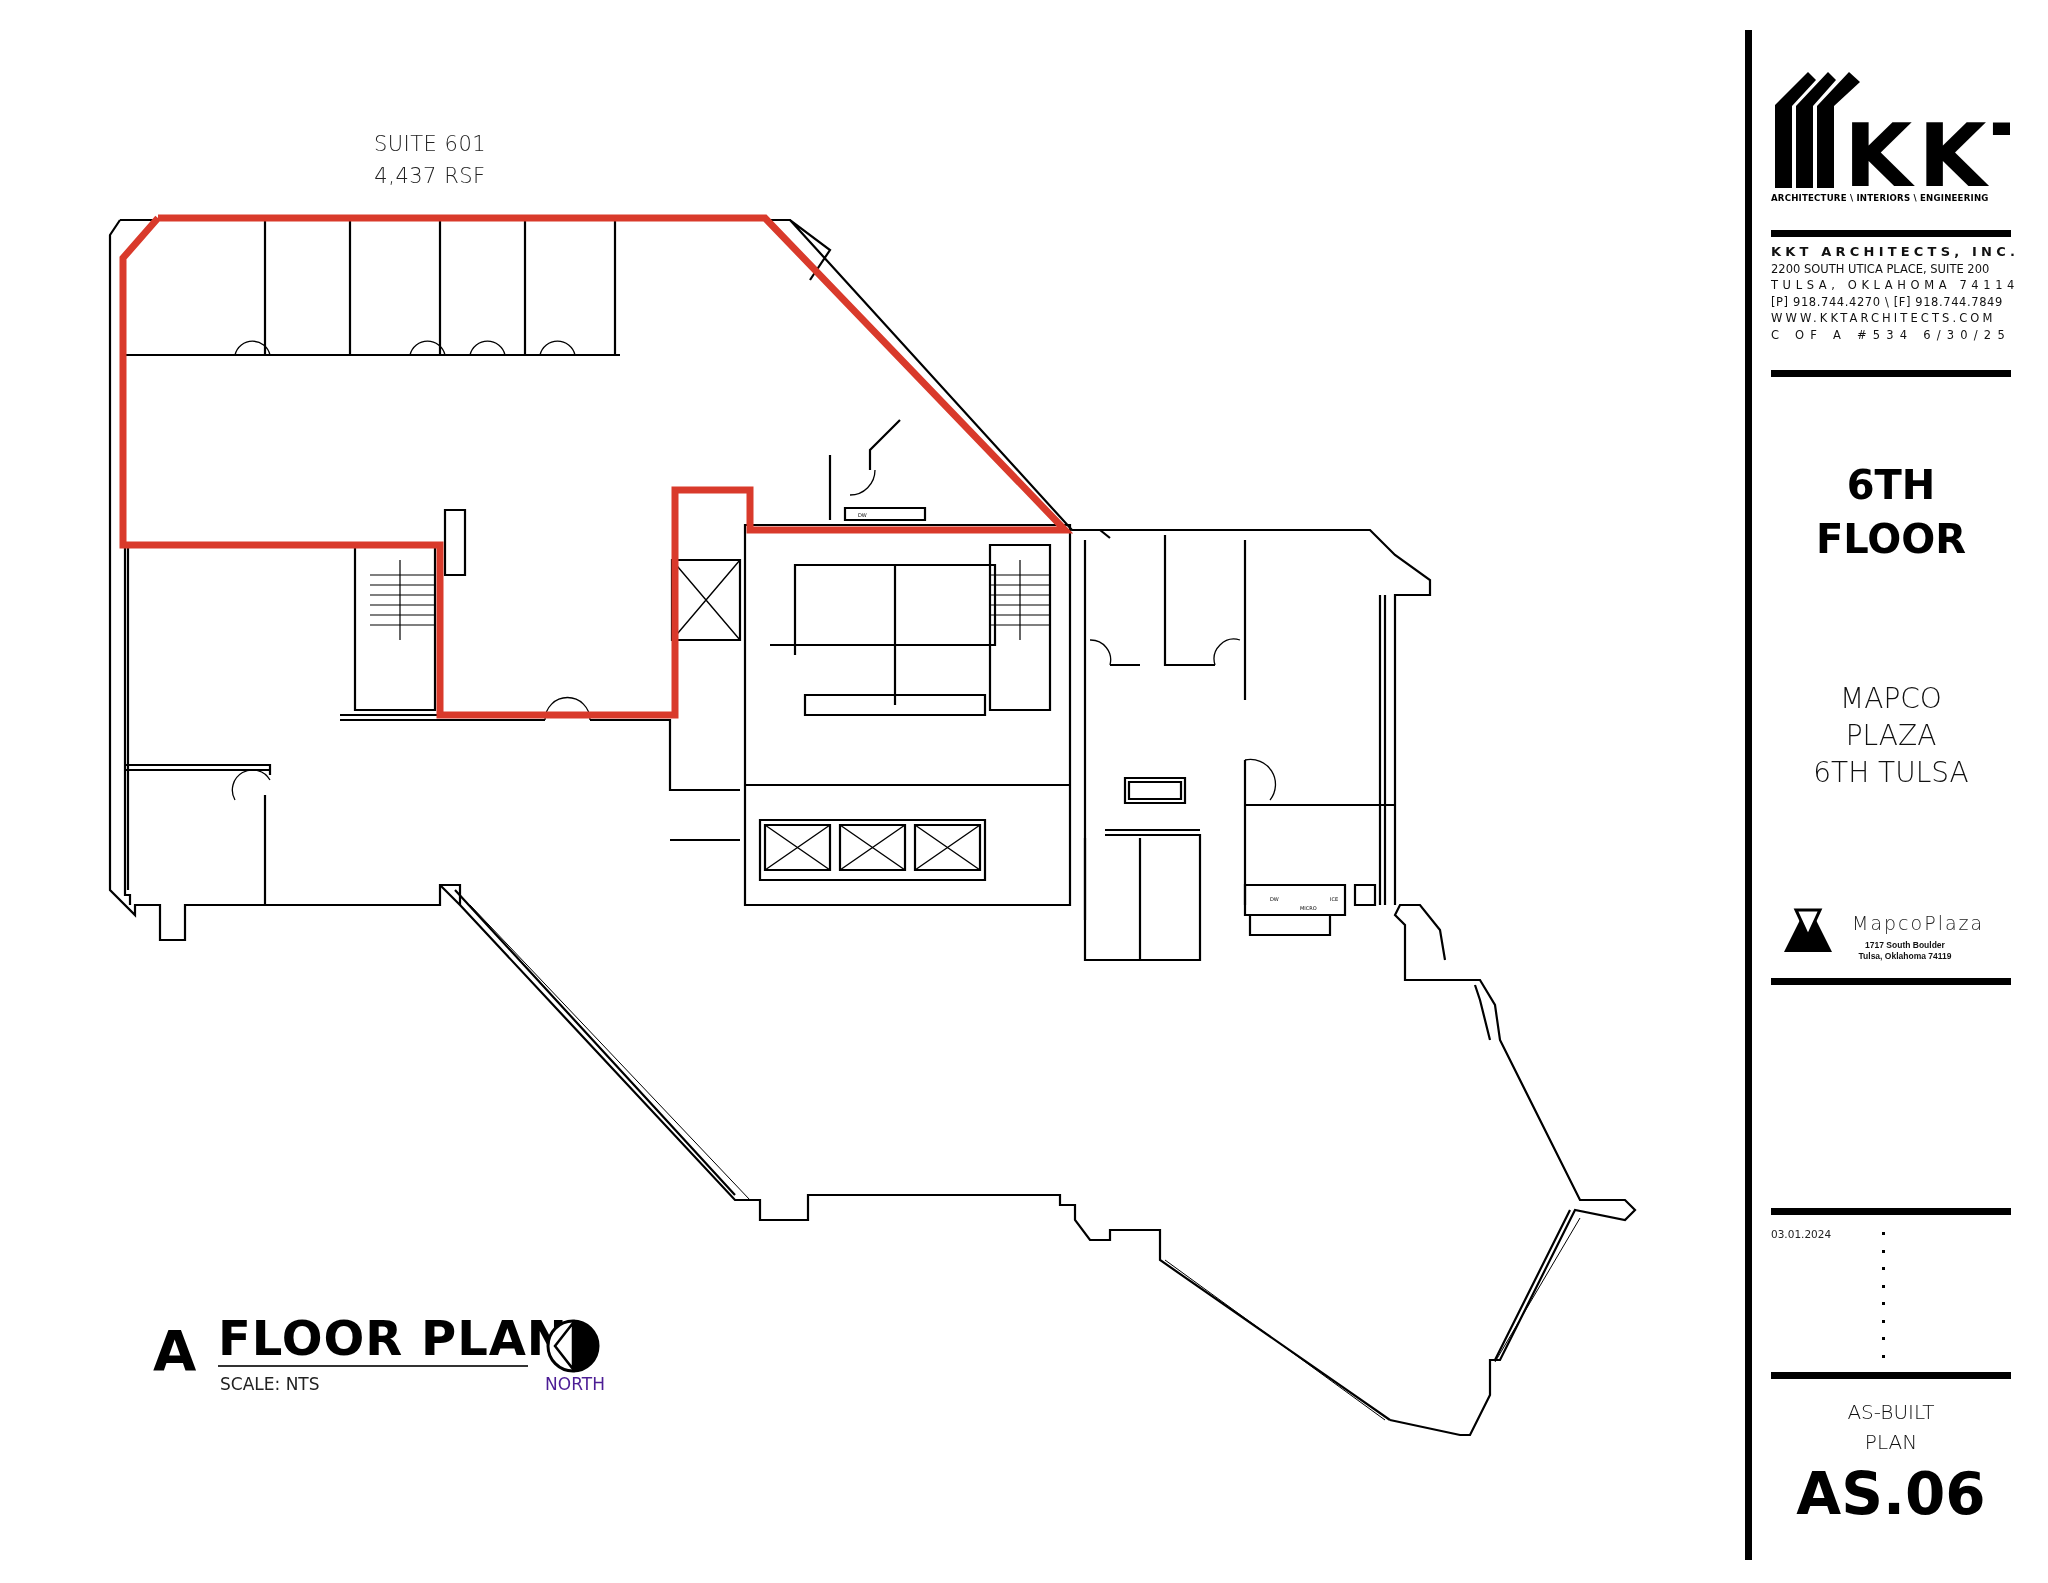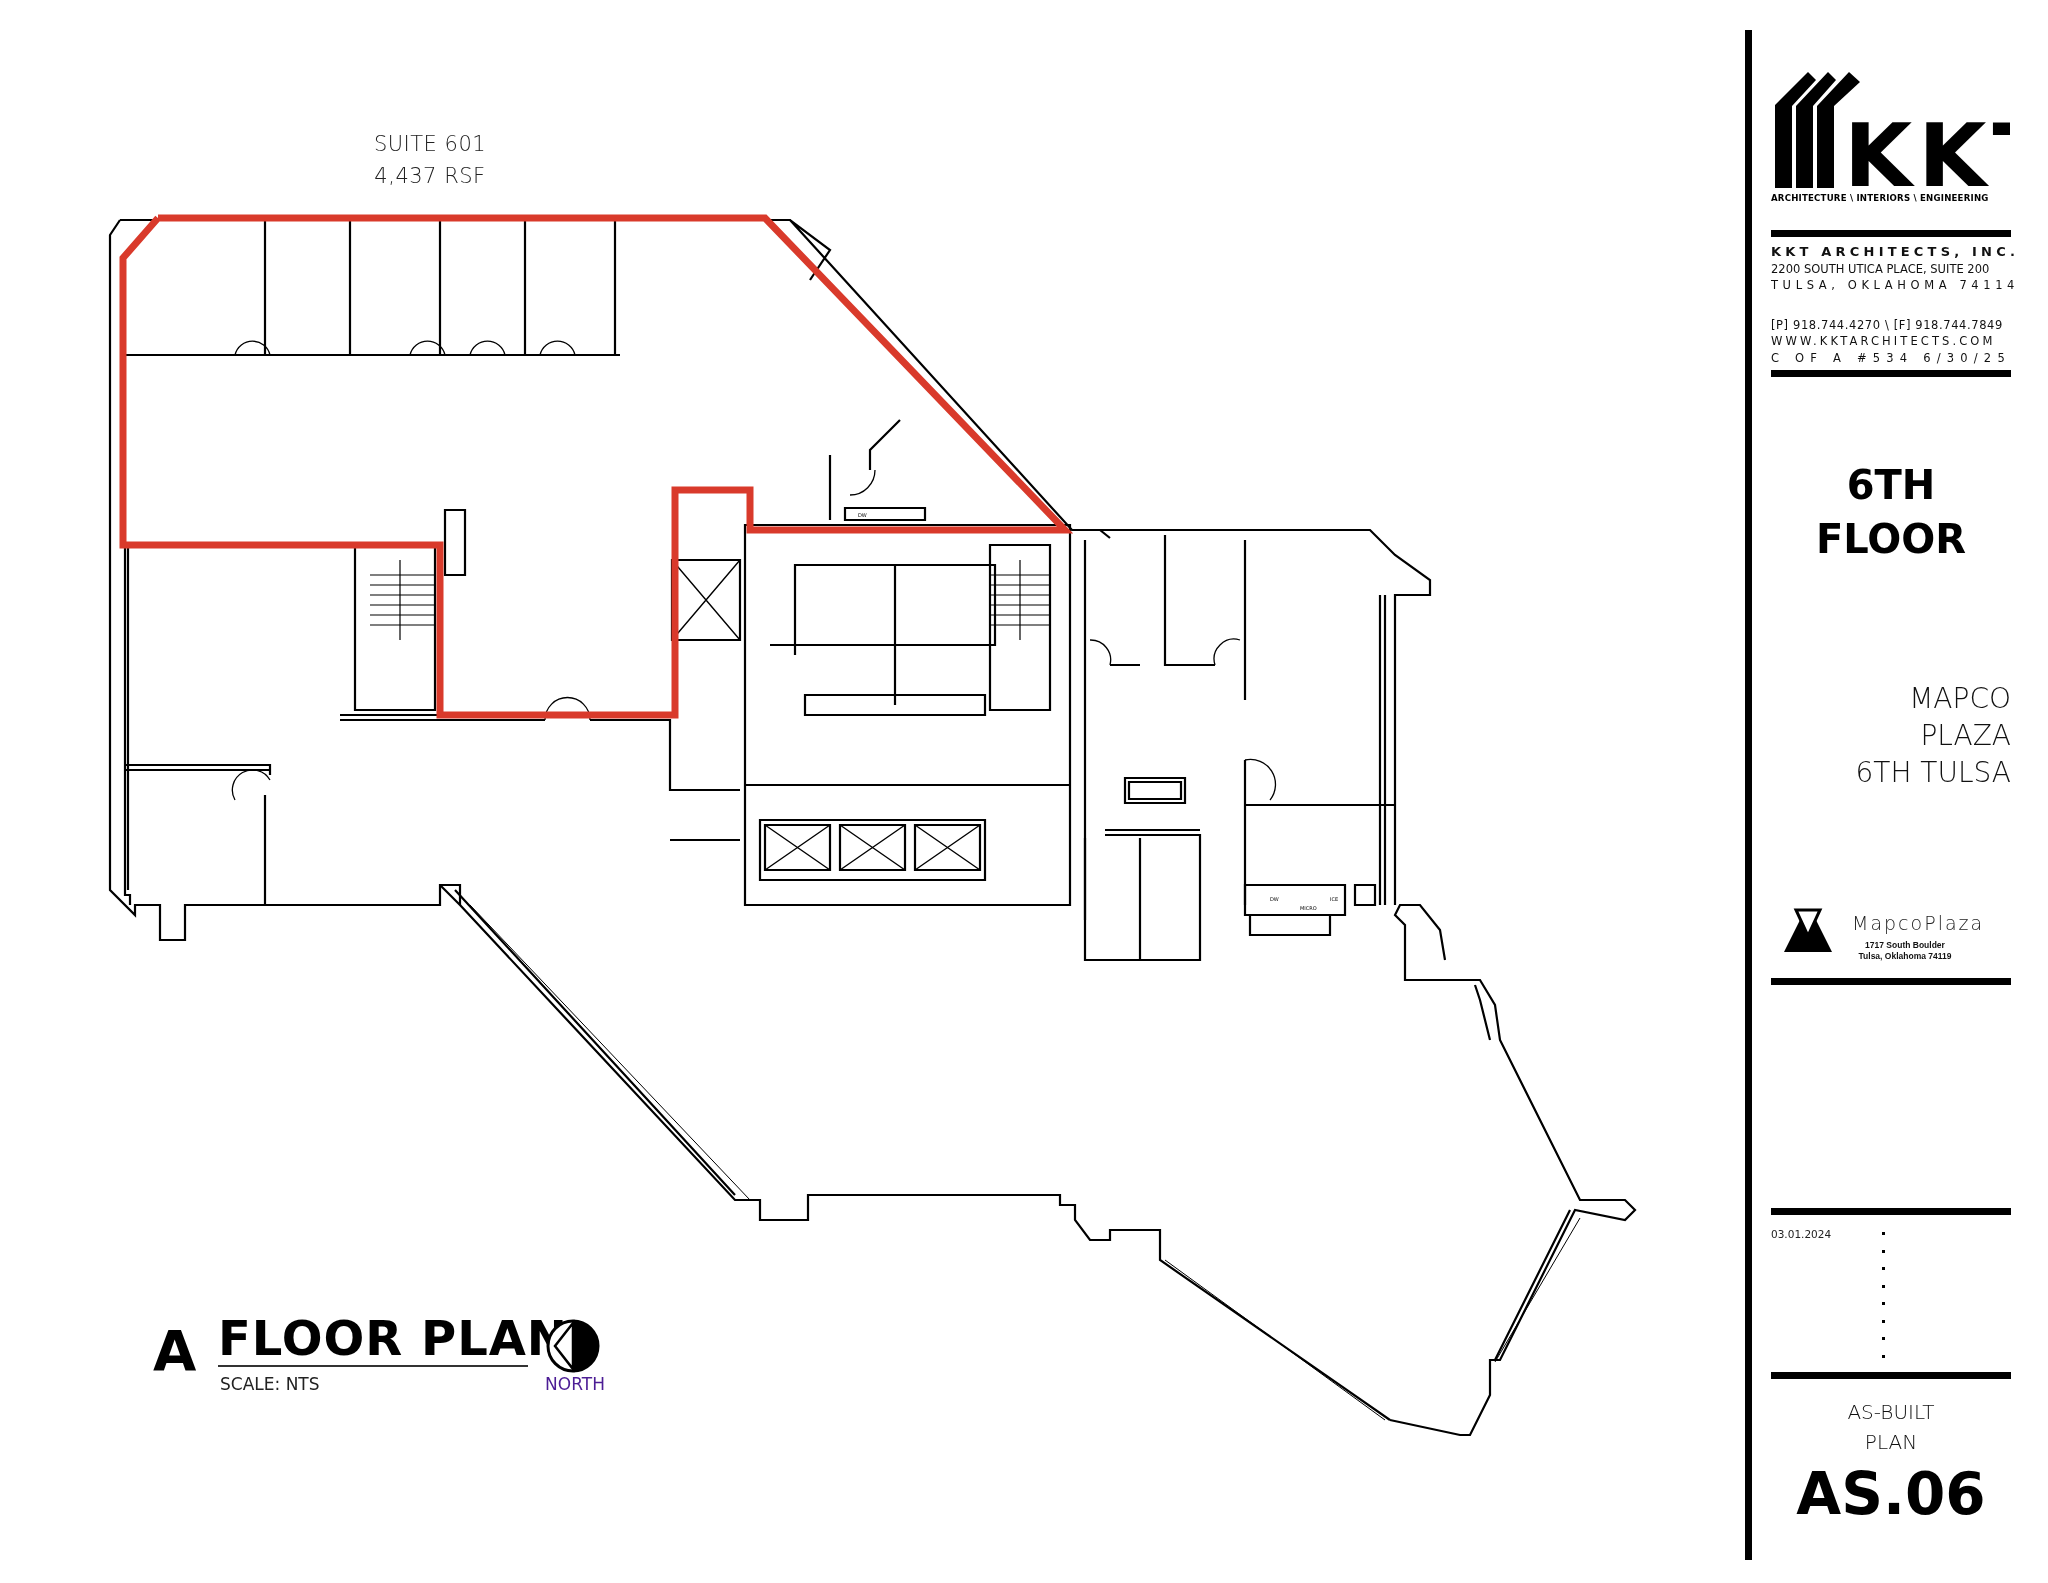--- a/index.html
+++ b/index.html
@@ -14,25 +14,25 @@
   .north-label { position:absolute; left:545px; top:1374px; width:60px; text-align:center; font-family:"DejaVu Sans", sans-serif; font-size:17px; color:#4c1d95; }
 
   .vline { position:absolute; left:1745px; top:30px; width:7px; height:1530px; background:#000; }
   .bar { position:absolute; left:1771px; width:240px; height:7px; background:#000; }
   .kkt-logo { position:absolute; left:1770px; top:70px; width:240px; height:118px; }
   .kkt-tag { position:absolute; left:1771px; top:193px; width:240px; font-family:"DejaVu Sans", sans-serif; font-weight:bold; font-size:8.6px; letter-spacing:0.2px; white-space:nowrap; }
   .firm { position:absolute; left:1771px; top:244px; width:240px; font-family:"DejaVu Sans", sans-serif; font-size:11.5px; line-height:16.6px; color:#111; white-space:nowrap; }
   .firm .name { font-weight:bold; font-size:13px; letter-spacing:4.2px; }
   .firm .l1 { letter-spacing:0px; font-size:11.5px; }
   .firm .l2 { letter-spacing:4.6px; }
-  .firm .l3 { letter-spacing:0.6px;margin-top:23px; }
+  .firm .l3 { letter-spacing:0.6px; }
   .firm .l4 { letter-spacing:3.1px; }
   .firm .l5 { letter-spacing:6.2px; }
   .floor-title { position:absolute; left:1771px; top:458px; width:240px; text-align:center; font-family:"DejaVu Sans", sans-serif; font-weight:bold; font-size:40px; line-height:54px; }
-  .project { position:absolute; left:1771px; top:680px; width:240px; text-align:right; font-family:"DejaVu Sans", sans-serif; font-size:28px; line-height:37px; font-weight:300; color:#111; }
+  .project { position:absolute; left:1771px; top:680px; width:240px; text-align:center; font-family:"DejaVu Sans", sans-serif; font-size:28px; line-height:37px; font-weight:300; color:#111; }
   .mapco-logo { position:absolute; left:1782px; top:908px; width:52px; height:45px; }
   .mapco-name { position:absolute; left:1852px; top:912px; font-family:"DejaVu Sans", sans-serif; font-size:19px; letter-spacing:2px; color:#222; font-weight:300; }
   .mapco-addr { position:absolute; left:1850px; top:940px; width:110px; text-align:center; font-family:"Liberation Sans", sans-serif; font-weight:bold; font-size:8.5px; line-height:11px; color:#111; }
   .date { position:absolute; left:1771px; top:1228px; font-family:"DejaVu Sans", sans-serif; font-size:10.5px; color:#222; }
   .dots { position:absolute; left:1882px; top:1232px; width:4px; }
   .dots span { display:block; width:3px; height:3px; background:#000; margin-bottom:14.5px; }
   .sheet-desc { position:absolute; left:1771px; top:1397px; width:240px; text-align:center; font-family:"DejaVu Sans", sans-serif; font-size:20px; line-height:30px; font-weight:300; color:#111; }
   .sheet-num { position:absolute; left:1771px; top:1460px; width:240px; text-align:center; font-family:"DejaVu Sans", sans-serif; font-weight:bold; font-size:58px; }
 </style>
 </head>

